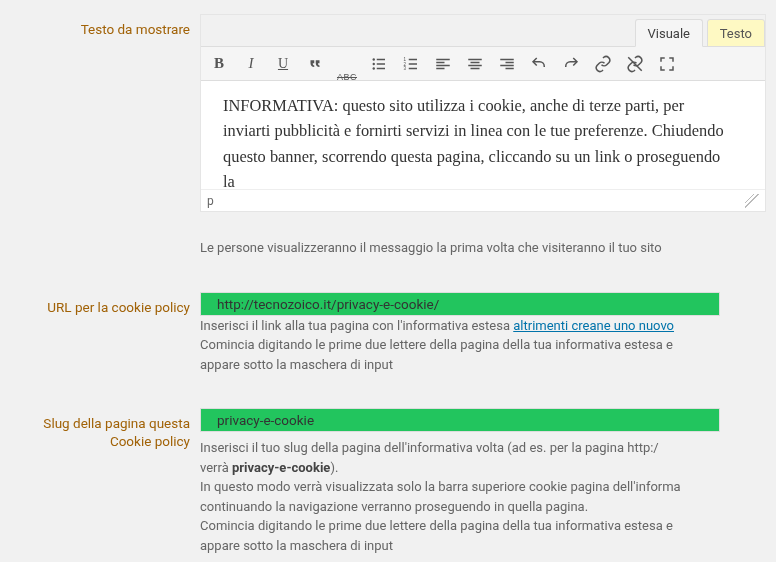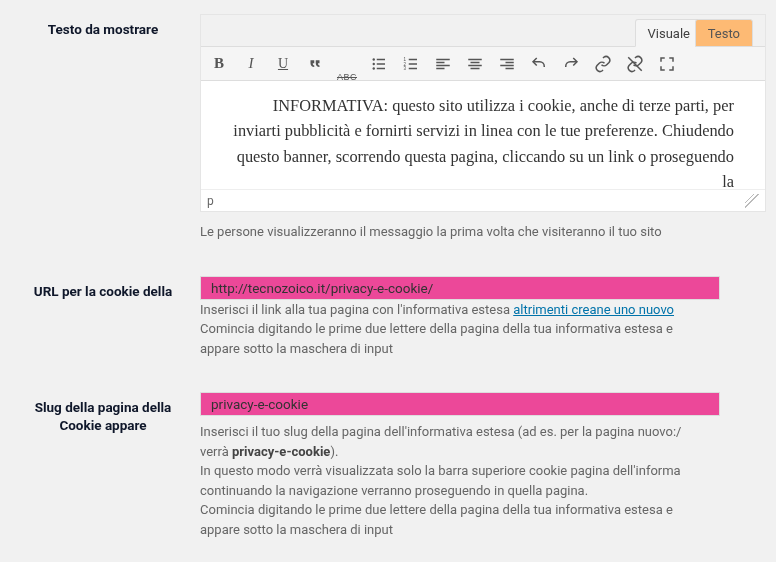--- a/index.html
+++ b/index.html
@@ -8,24 +8,24 @@
     font-family: -apple-system, BlinkMacSystemFont, "Segoe UI", Roboto, "Helvetica Neue", Arial, sans-serif;
     font-size: 13px;
     color: #444;
     background: #f1f1f1;
     width: 776px;
   }
   .form-table { width: 100%; border-collapse: collapse; table-layout: fixed; }
   .form-table th {
     width: 200px;
     vertical-align: top;
-    text-align: center;
+    text-align: right;
     padding: 20px 10px 20px 16px;
-    font-weight: 700;
-    color: #0f172a;
+    font-weight: 400;
+    color: #a16207;
     font-size: 13.5px;
     line-height: 1.35;
   }
   .form-table td {
     vertical-align: top;
     padding: 14px 10px 20px 0;
     font-size: 13px;
     line-height: 1.5;
     color: #555;
   }
@@ -46,21 +46,21 @@
     height: 28px;
     line-height: 27px;
     padding: 0 12px;
     font-size: 13px;
     color: #404040;
     border: 1px solid transparent;
     cursor: pointer;
     user-select: none;
   }
   .editor-tabs .tab.visuale { right: 62px; background: #f5f5f5; border:1px solid #ddd; border-bottom-color:#f5f5f5; border-top-left-radius:3px; border-top-right-radius:3px;}
-  .editor-tabs .tab.testo   { right: 12px;  background: #fdba74; border:1px solid #ddd; border-top-left-radius:3px; border-top-right-radius:3px; color:#555;}
+  .editor-tabs .tab.testo   { right: 0;  background: #fef9c3; border:1px solid #ddd; border-top-left-radius:3px; border-top-right-radius:3px; color:#555;}
   
   .toolbar {
     display: flex;
     align-items: center;
     gap: 4px;
     height: 34px;
     padding: 0 4px;
     border-bottom: 1px solid #ddd;
     background: #f5f5f5;
   }
@@ -79,21 +79,20 @@
 
   .editor-area {
     padding: 12px 31px 8px 22px;
     font-family: Georgia, "Times New Roman", serif;
     font-size: 16.4px;
     line-height: 1.55;
     color: #333;
     height: 108px;
     overflow: hidden;
     white-space: normal;
-    text-align: right;
   }
   .status-bar {
     display: flex;
     justify-content: space-between;
     align-items: center;
     height: 22px;
     border-top: 1px solid #eee;
     background: #fff;
     padding: 0 6px;
     font-size: 12px;
@@ -101,28 +100,28 @@
     position: relative;
   }
   .resize-handle {
     width: 14px; height: 14px;
     background:
       linear-gradient(135deg, transparent 6px, #bbb 6px, #bbb 7px, transparent 7px),
       linear-gradient(135deg, transparent 9px, #bbb 9px, #bbb 10px, transparent 10px);
     cursor: nwse-resize;
   }
 
-  .description { margin-top: 10px; color: #666; }
+  .description { margin-top: 26px; color: #666; }
   .txt-input {
     width: 100%;
     max-width: 520px;
     height: 24px;
-    padding: 3px 10px;
+    padding: 3px 16px;
     border: 1px solid #ddd;
-    background: #ec4899;
+    background: #22c55e;
     font-size: 13.5px;
     color: #333;
     font-family: inherit;
   }
   a.link { color: #0073aa; text-decoration: underline; cursor: pointer; }
   strong { font-weight: 700; color: #444; }
 
   
   .ic { width: 18px; height: 18px; }
 </style>
@@ -242,40 +241,40 @@
       </div>
 
       <div class="description">
         <span>Le persone visualizzeranno il messaggio la prima volta che visiteranno il tuo sito</span>
       </div>
     </td>
   </tr>
 
   <tr>
     <th>
-      <span>URL per la cookie della</span>
+      <span>URL per la cookie policy</span>
     </th>
     <td>
       <input type="text" class="txt-input" value="http://tecnozoico.it/privacy-e-cookie/" style="">
       <div class="description" style="margin-top:0;">
         <span>Inserisci il link alla tua pagina con l'informativa estesa </span><a class="link"><span>altrimenti creane uno nuovo</span></a><br>
         <span>Comincia digitando le prime due lettere della pagina della tua informativa estesa e</span><br>
         <span>appare sotto la maschera di input</span>
       </div>
     </td>
   </tr>
 
   <tr>
     <th>
-      <span>Slug della pagina della Cookie appare</span>
+      <span>Slug della pagina questa Cookie policy</span>
     </th>
     <td>
       <input type="text" class="txt-input" value="privacy-e-cookie" style="">
       <div class="description" style="margin-top:6px;">
-        <span>Inserisci il tuo slug della pagina dell'informativa estesa (ad es. per la pagina nuovo:/</span><br>
+        <span>Inserisci il tuo slug della pagina dell'informativa volta (ad es. per la pagina http:/</span><br>
         <span>verrà </span><strong>privacy-e-cookie</strong><span>).</span><br>
         <span>In questo modo verrà visualizzata solo la barra superiore cookie pagina dell'informa</span><br>
         <span>continuando la navigazione verranno proseguendo in quella pagina.</span><br>
         <span>Comincia digitando le prime due lettere della pagina della tua informativa estesa e</span><br>
         <span>appare sotto la maschera di input</span>
       </div>
     </td>
   </tr>
 
 </tbody>

